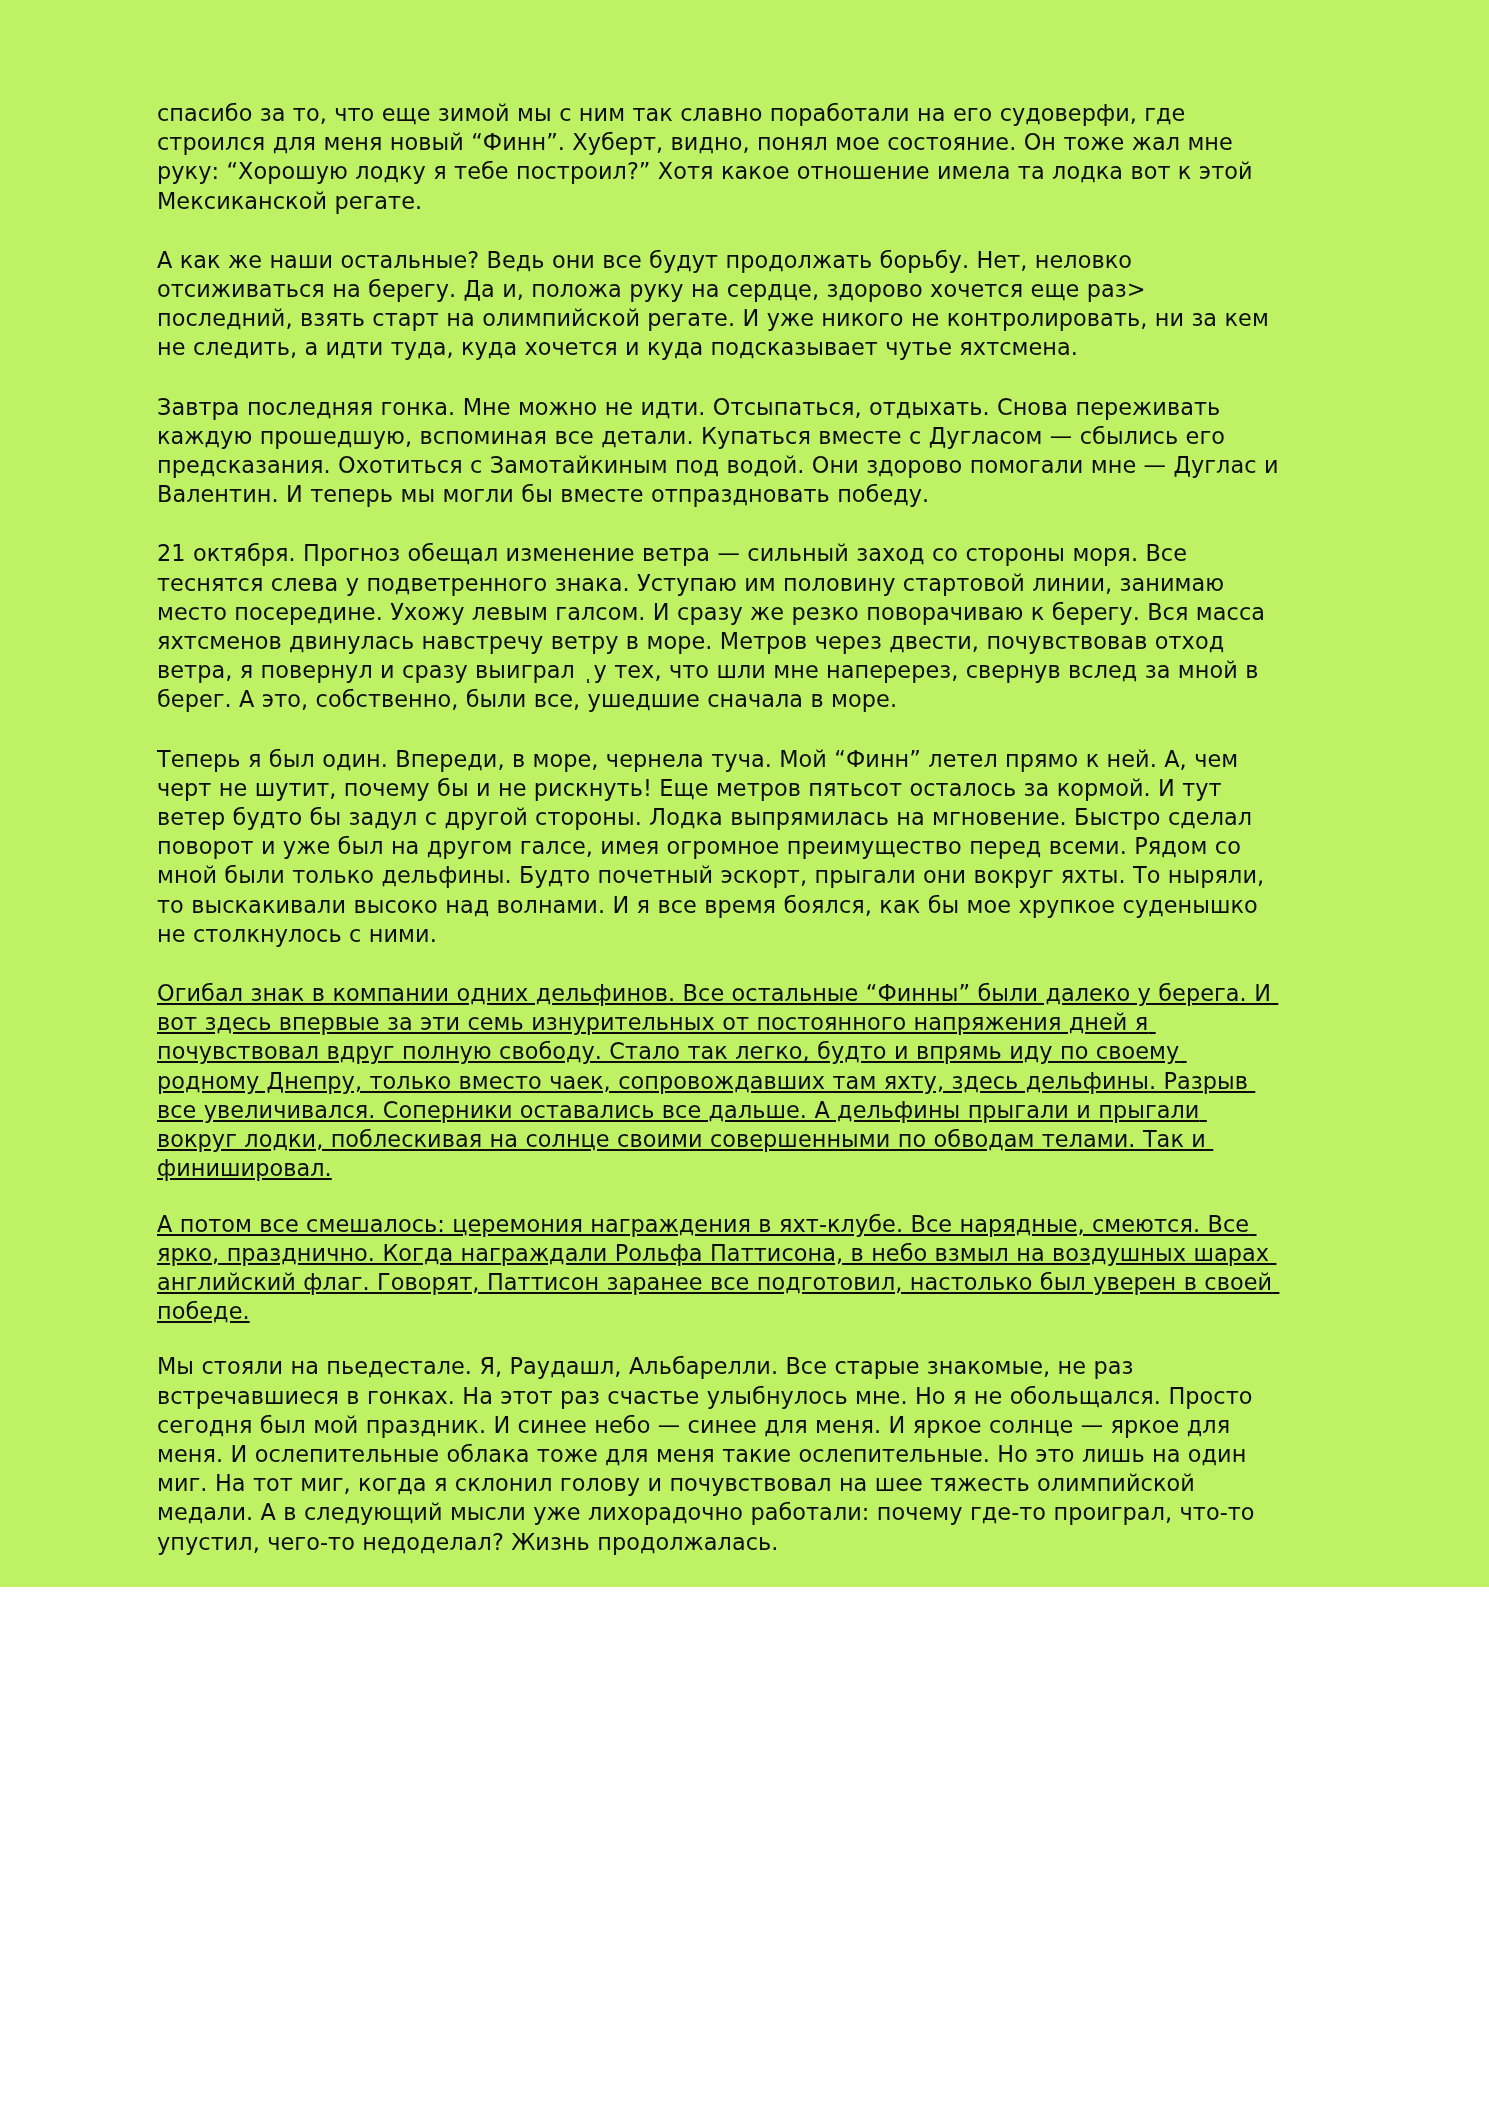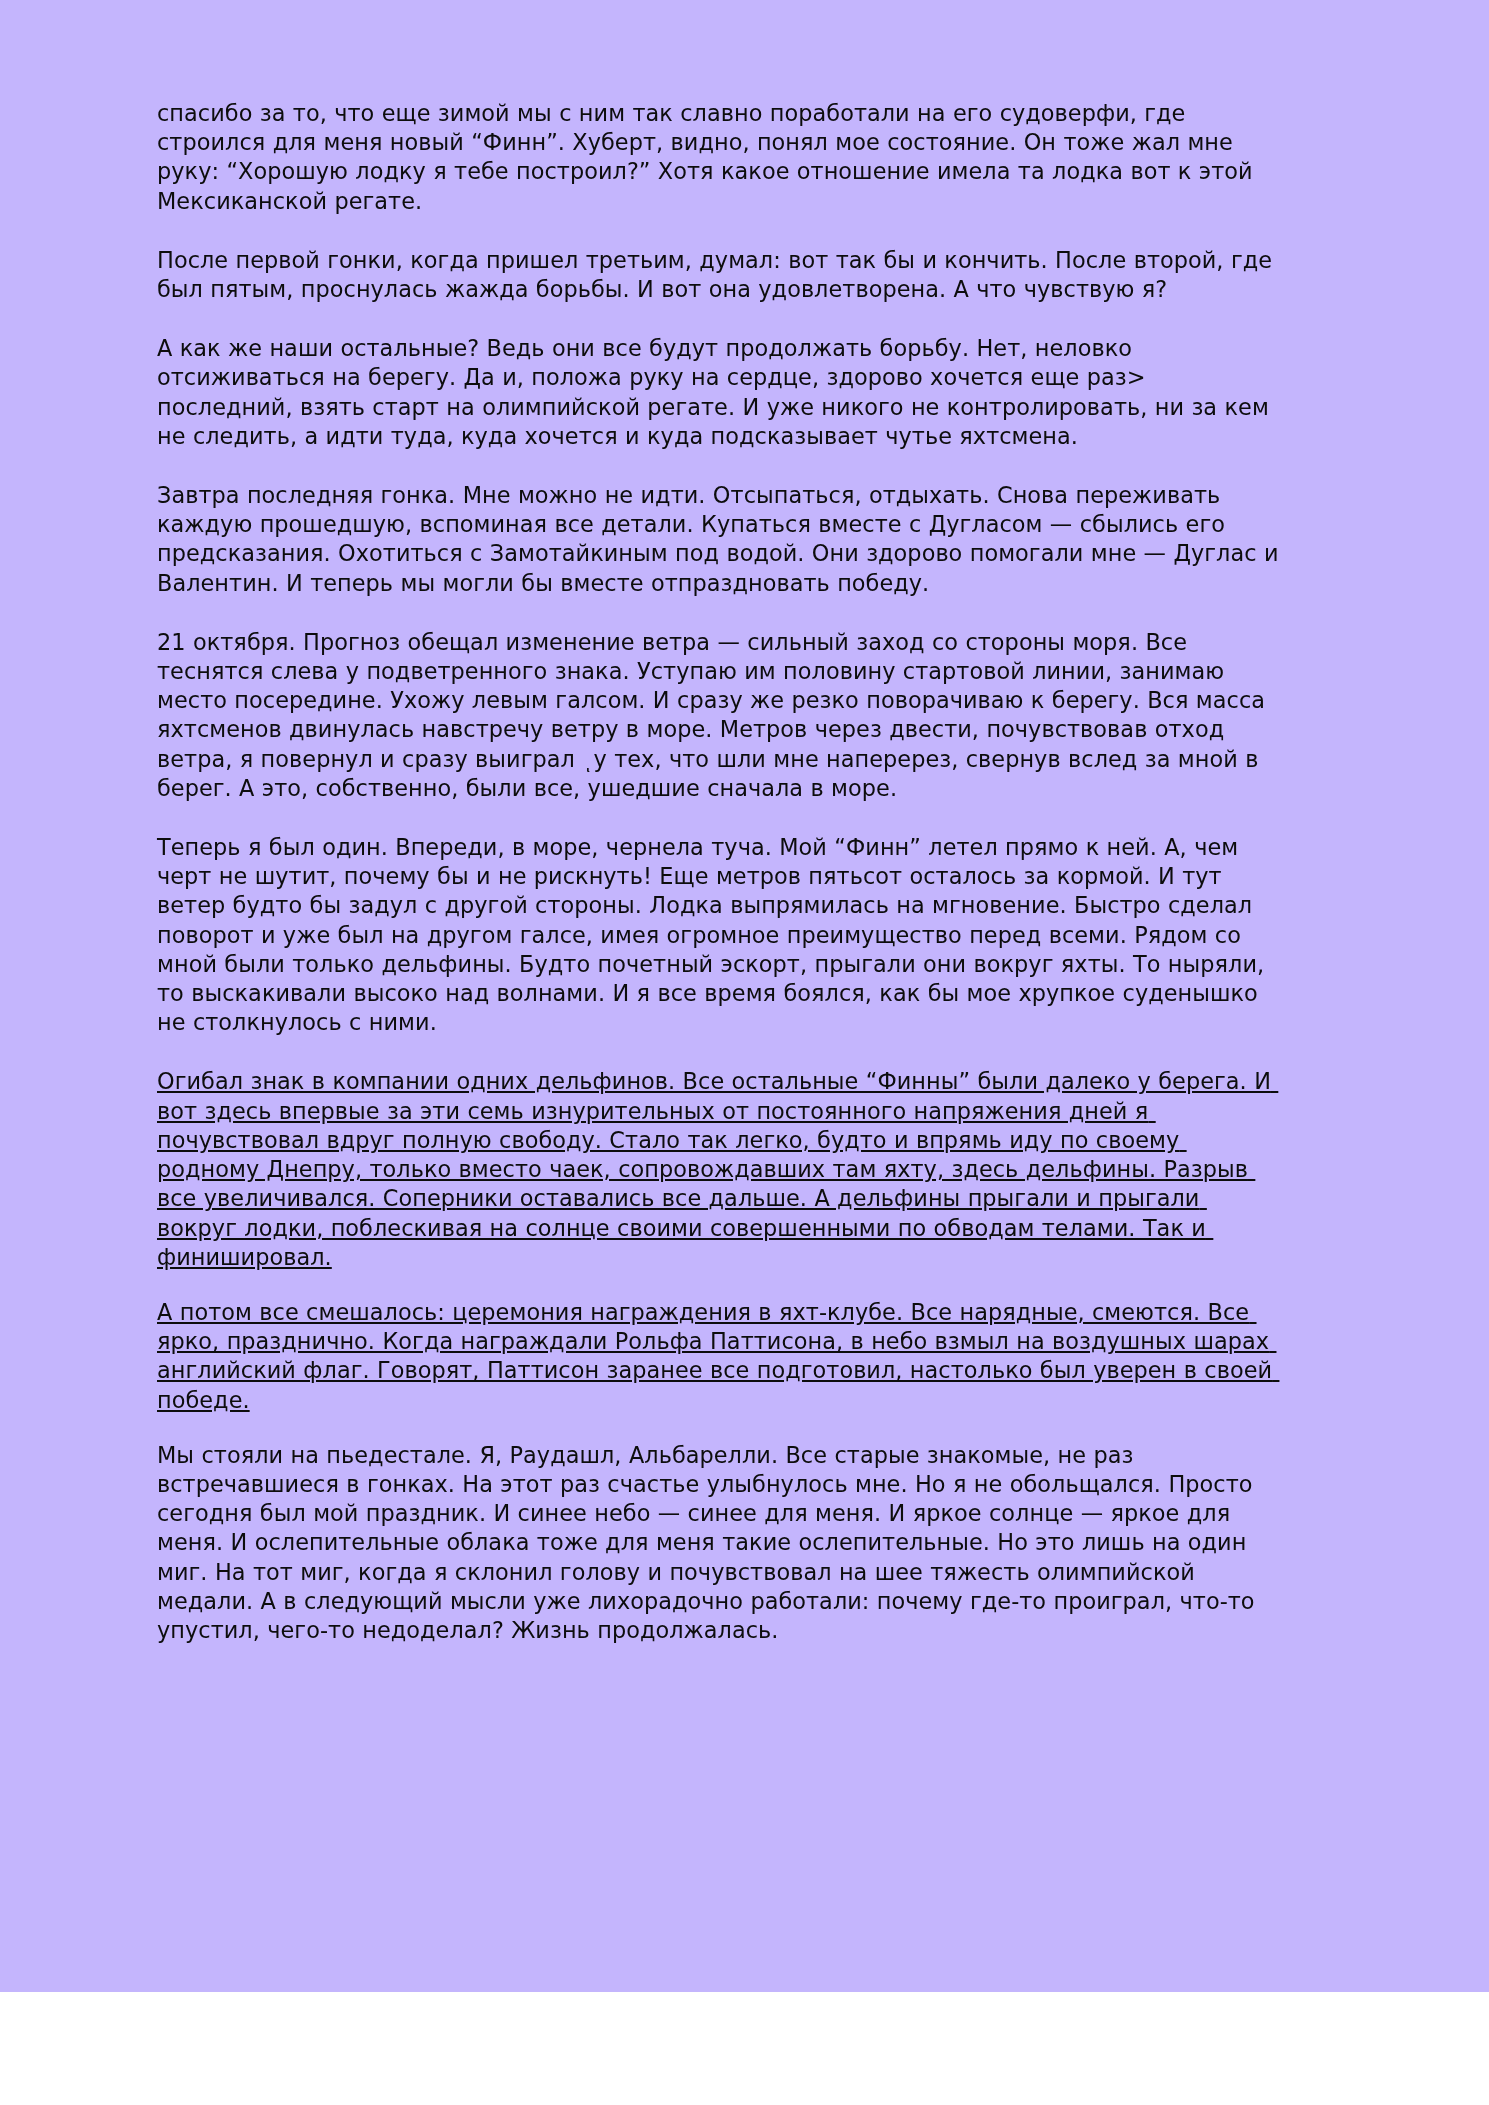--- a/index.html
+++ b/index.html
@@ -11,22 +11,22 @@
   body {
     width: 1489px;
     height: 2105px;
     font-family: "DejaVu Sans", "Liberation Sans", sans-serif;
     color: #0d0d0d;
     -webkit-font-smoothing: antialiased;
   }
   .page {
     position: relative;
     width: 1489px;
-    height: 1992px;
-    background: #c4b5fd;
+    height: 1587px;
+    background: #bef264;
     box-sizing: border-box;
     overflow: hidden;
   }
   .text-column {
     position: absolute;
     left: 157px;
     top: 99px;
     width: 1122px;
   }
   .para {
@@ -48,21 +48,20 @@
   .gap-sm { margin-bottom: 26px; text-decoration: underline; }
 </style>
 </head>
 <body>
 
 <div class="page">
   <div class="text-column">
 
     <p class="para gap-lg">спасибо за то, что еще зимой мы с ним так славно поработали на его судоверфи, где строился для меня новый “Финн”. Хуберт, видно, понял мое состояние. Он тоже жал мне руку: “Хорошую лодку я тебе построил?” Хотя какое отношение имела та лодка вот к этой Мексиканской регате.</p>
 
-    <p class="para gap-lg">После первой гонки, когда пришел третьим, думал: вот так бы и кончить. После второй, где был пятым, проснулась жажда борьбы. И вот она удовлетворена. А что чувствую я?</p>
 
     <p class="para gap-lg">А как же наши остальные? Ведь они все будут продолжать борьбу. Нет, неловко отсиживаться на берегу. Да и, положа руку на сердце, здорово хочется еще раз&gt; последний, взять старт на олимпийской регате. И уже никого не контролировать, ни за кем не следить, а идти туда, куда хочется и куда подсказывает чутье яхтсмена.</p>
 
     <p class="para gap-lg">Завтра последняя гонка. Мне можно не идти. Отсыпаться, отдыхать. Снова переживать каждую прошедшую, вспоминая все детали. Купаться вместе с Дугласом — сбылись его предсказания. Охотиться с Замотайкиным под водой. Они здорово помогали мне — Дуглас и Валентин. И теперь мы могли бы вместе отпраздновать победу.</p>
 
     <p class="para gap-lg">21 октября. Прогноз обещал изменение ветра — сильный заход со стороны моря. Все теснятся слева у подветренного знака. Уступаю им половину стартовой линии, занимаю место посередине. Ухожу левым галсом. И сразу же резко поворачиваю к берегу. Вся масса яхтсменов двинулась навстречу ветру в море. Метров через двести, почувствовав отход ветра, я повернул и сразу выиграл ͺу тех, что шли мне наперерез, свернув вслед за мной в берег. А это, собственно, были все, ушедшие сначала в море.</p>
 
     <p class="para gap-lg">Теперь я был один. Впереди, в море, чернела туча. Мой “Финн” летел прямо к ней. А, чем черт не шутит, почему бы и не рискнуть! Еще метров пятьсот осталось за кормой. И тут ветер будто бы задул с другой стороны. Лодка выпрямилась на мгновение. Быстро сделал поворот и уже был на другом галсе, имея огромное преимущество перед всеми. Рядом со мной были только дельфины. Будто почетный эскорт, прыгали они вокруг яхты. То ныряли, то выскакивали высоко над волнами. И я все время боялся, как бы мое хрупкое суденышко не столкнулось с ними.</p>
 
     <p class="para gap-sm">Огибал знак в компании одних дельфинов. Все остальные “Финны” были далеко у берега. И вот здесь впервые за эти семь изнурительных от постоянного напряжения дней я почувствовал вдруг полную свободу. Стало так легко, будто и впрямь иду по своему родному Днепру, только вместо чаек, сопровождавших там яхту, здесь дельфины. Разрыв все увеличивался. Соперники оставались все дальше. А дельфины прыгали и прыгали вокруг лодки, поблескивая на солнце своими совершенными по обводам телами. Так и финишировал.</p>

